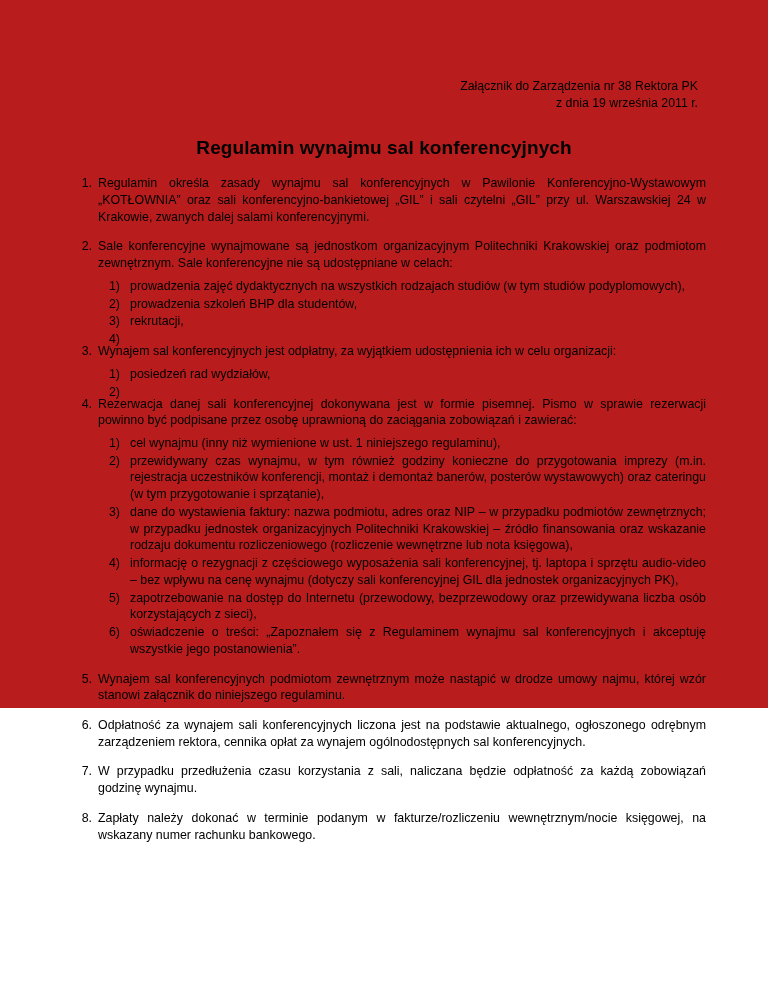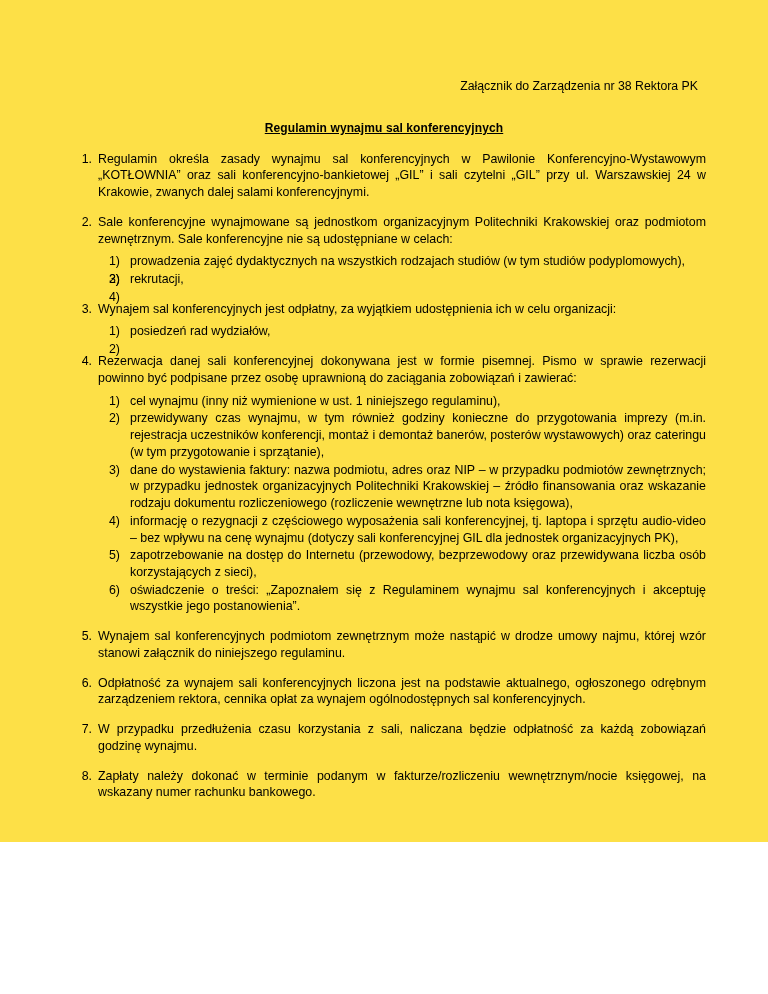--- a/index.html
+++ b/index.html
@@ -10,39 +10,38 @@
   body {
     width: 768px;
     height: 994px;
     font-family: "Liberation Sans", sans-serif;
     color: #000000;
     -webkit-font-smoothing: antialiased;
   }
   .page {
     position: relative;
     width: 768px;
-    height: 842px;
-    background: #fde047;
+    height: 708px;
+    background: #b91c1c;
     box-sizing: border-box;
     padding: 78px 62px 40px 62px;
   }
   .header-block {
     text-align: right;
     font-size: 12.3px;
     line-height: 1.35;
     margin-bottom: 26px;
     padding-right: 8px;
   }
   .doc-title {
     text-align: center;
-    font-size: 12px;
+    font-size: 19px;
     font-weight: bold;
     margin: 0 0 16px 0;
     letter-spacing: 0.1px;
-    text-decoration: underline;
   }
   
   ol.level1 {
     list-style: none;
     margin: 0;
     padding: 0;
   }
   ol.level1 > li {
     position: relative;
     padding-left: 36px;
@@ -85,20 +84,21 @@
     font-size: 12.4px;
   }
 </style>
 </head>
 <body>
 
 <div class="page">
 
   <div class="header-block">
     <div>Załącznik do Zarządzenia nr 38 Rektora PK</div>
+    <div>z dnia 19 września 2011 r.</div>
   </div>
 
   <h1 class="doc-title">Regulamin wynajmu sal konferencyjnych</h1>
 
   <ol class="level1">
 
     <li>
       <span class="marker">1.</span>
       <span class="body">Regulamin określa zasady wynajmu sal konferencyjnych w Pawilonie Konferencyjno-Wystawowym „KOTŁOWNIA” oraz sali konferencyjno-bankietowej „GIL” i sali czytelni „GIL” przy ul. Warszawskiej 24 w Krakowie, zwanych dalej salami konferencyjnymi.</span>
     </li>
@@ -106,20 +106,21 @@
     <li>
       <span class="marker">2.</span>
       <span class="body">Sale konferencyjne wynajmowane są jednostkom organizacyjnym Politechniki Krakowskiej oraz podmiotom zewnętrznym. Sale konferencyjne nie są udostępniane w celach:</span>
       <ol class="level2">
         <li>
           <span class="marker2">1)</span>
           <span>prowadzenia zajęć dydaktycznych na wszystkich rodzajach studiów (w tym studiów podyplomowych),</span>
         </li>
         <li>
           <span class="marker2">2)</span>
+          <span>prowadzenia szkoleń BHP dla studentów,</span>
         </li>
         <li>
           <span class="marker2">3)</span>
           <span>rekrutacji,</span>
         </li>
         <li>
           <span class="marker2">4)</span>
         </li>
       </ol>
     </li>

